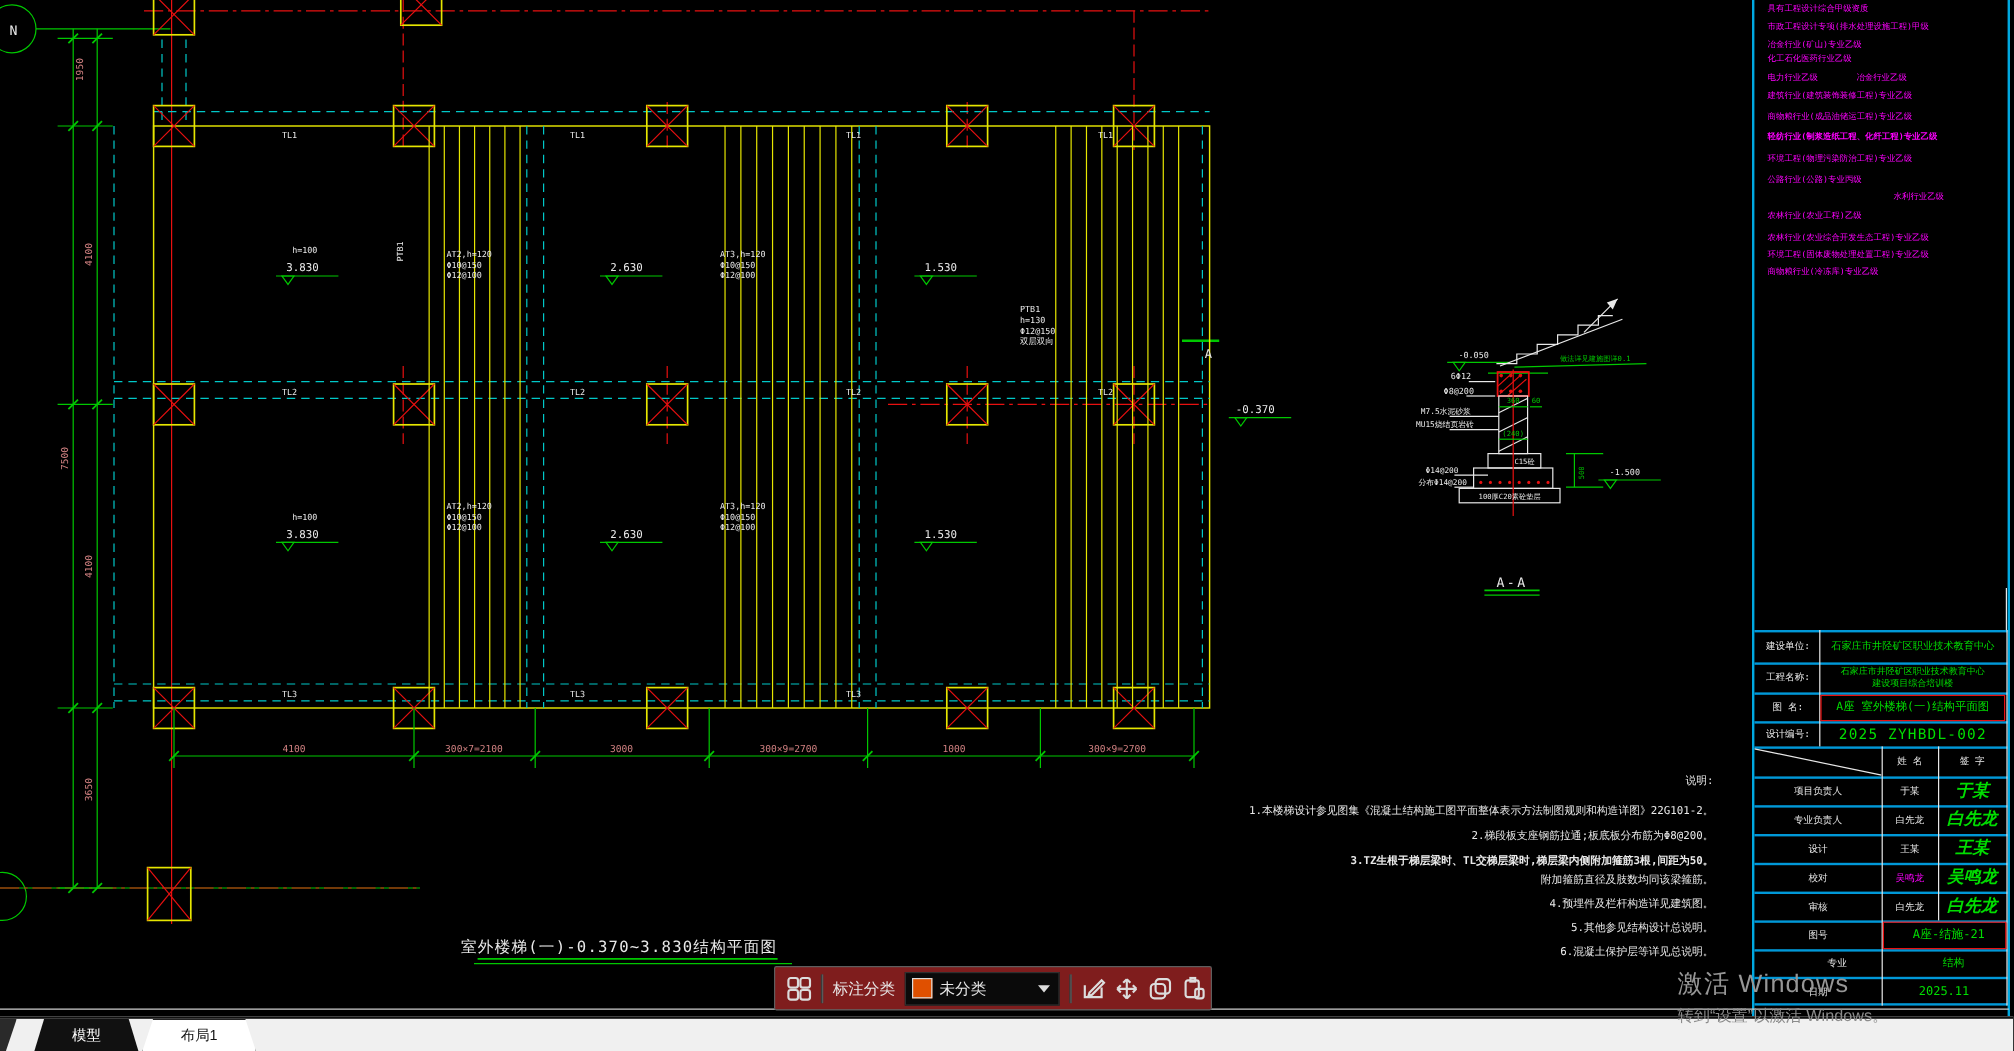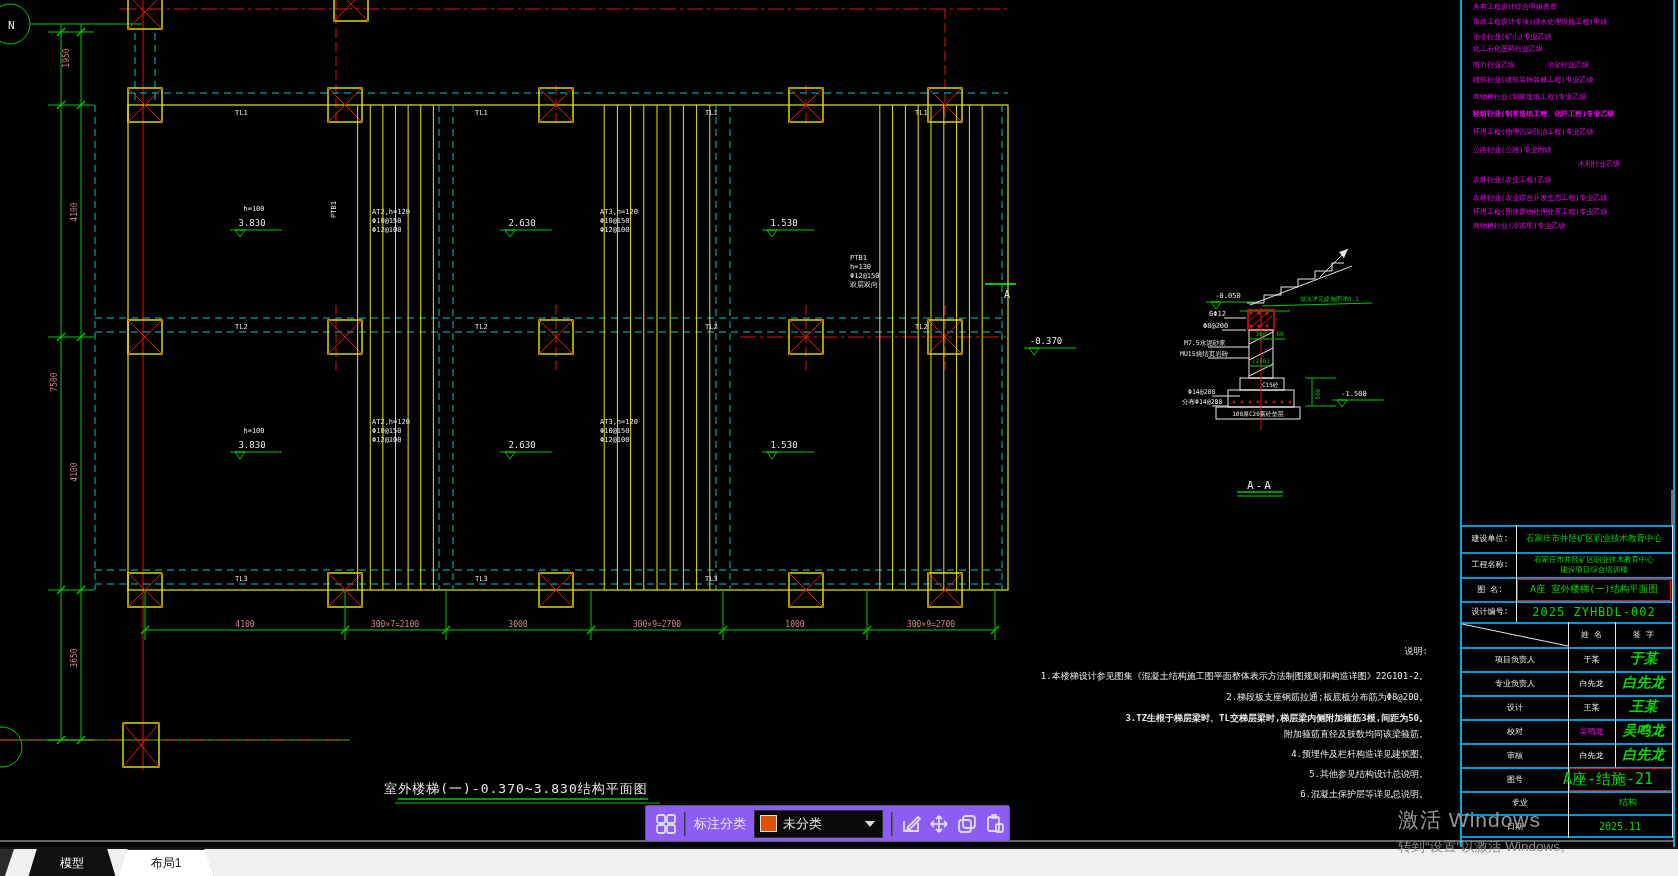--- a/index.html
+++ b/index.html
@@ -18,21 +18,21 @@
   #titleblock .hline{position:absolute;left:0;width:211px;height:2px;background:#0098d8;}
   #titleblock .vline{position:absolute;width:1px;background:#e8e8e8;}
   #titleblock .cell{position:absolute;display:flex;align-items:center;justify-content:center;
                     text-align:center;white-space:nowrap;overflow:visible;}
   .lab{color:#e8e8e8;font-size:8px;}
   .val{color:#00dd00;}
   .redbox{position:absolute;border:1.5px solid #e81010;}
   .sig{font-family:"DejaVu Serif",serif;font-style:italic;font-weight:bold;
        color:#00dd00;font-size:14px;}
   
-  #toolbar{position:absolute;left:645px;top:805px;width:363px;height:35px;background:#8b5cf6;
+  #toolbar{position:absolute;left:645px;top:805px;width:363px;height:35px;background:#7f1d1d;
            border:1px solid #5e5e5e;border-radius:2px;display:flex;align-items:center;
            font-family:"Liberation Sans",sans-serif;}
   .tb-btn{width:28px;height:28px;display:flex;align-items:center;justify-content:center;}
   .tb-sep{width:1px;height:24px;background:#3a3a3a;border-right:1px solid #5a5a5a;margin:0 4px;}
   #tb-label{color:#e8e8e8;font-size:13px;margin:0 8px 0 4px;white-space:nowrap;}
   #tb-dd{width:128px;height:26px;background:#0a0a0a;border:1px solid #2f2f2f;display:flex;
          align-items:center;color:#e8e8e8;font-size:13px;}
   #tb-swatch{width:15px;height:15px;background:#e05000;border:1px solid #dcdcdc;margin:0 6px 0 5px;}
   #tb-arrow{margin-left:auto;margin-right:7px;width:0;height:0;
             border-left:5px solid transparent;border-right:5px solid transparent;
@@ -367,21 +367,21 @@
   </svg>
 
   <div id="mag-list">
       <div class="q" style="left: 1473px; top: 3px;">具有工程设计综合甲级资质</div>
       <div class="q" style="left: 1473px; top: 18px;">市政工程设计专项(排水处理设施工程)甲级</div>
       <div class="q" style="left: 1473px; top: 33px;">冶金行业(矿山)专业乙级</div>
       <div class="q" style="left: 1473px; top: 45px;">化工石化医药行业乙级</div>
       <div class="q" style="left: 1473px; top: 61px;">电力行业乙级</div>
       <div class="q" style="left: 1547px; top: 61px;">冶金行业乙级</div>
       <div class="q" style="left: 1473px; top: 76px;">建筑行业(建筑装饰装修工程)专业乙级</div>
-      <div class="q" style="left: 1473px; top: 93px;">商物粮行业(制浆造纸工程)专业乙级</div>
+      <div class="q" style="left: 1473px; top: 93px;">商物粮行业(成品油储运工程)专业乙级</div>
       <div class="q" style="left: 1473px; top: 110px; font-weight: bold;">轻纺行业(制浆造纸工程、化纤工程)专业乙级</div>
       <div class="q" style="left: 1473px; top: 128px;">环境工程(物理污染防治工程)专业乙级</div>
       <div class="q" style="left: 1473px; top: 146px;">公路行业(公路)专业丙级</div>
       <div class="q" style="left: 1544px; top: 160px; margin-left: 34px;">水利行业乙级</div>
       <div class="q" style="left: 1473px; top: 176px;">农林行业(农业工程)乙级</div>
       <div class="q" style="left: 1473px; top: 194px;">农林行业(农业综合开发生态工程)专业乙级</div>
       <div class="q" style="left: 1473px; top: 208px;">环境工程(固体废物处理处置工程)专业乙级</div>
       <div class="q" style="left: 1473px; top: 222px;">商物粮行业(冷冻库)专业乙级</div>
     </div>
 
@@ -472,23 +472,23 @@
         <div class="cell lab" style="left: 0px; top: 170px; width: 106px; height: 24px;">设计</div>
         <div class="cell lab" style="left: 106px; top: 170px; width: 47px; height: 24px;">王某</div>
         <div class="cell sig" style="left: 153px; top: 170px; width: 57px; height: 24px;">王某</div>
         <div class="cell lab" style="left: 0px; top: 194px; width: 106px; height: 24px;">校对</div>
         <div class="cell lab" style="left: 106px; top: 194px; width: 47px; height: 24px; color: rgb(255, 0, 255);">吴鸣龙</div>
         <div class="cell sig" style="left: 153px; top: 194px; width: 57px; height: 24px;">吴鸣龙</div>
         <div class="cell lab" style="left: 0px; top: 218px; width: 106px; height: 24px;">审核</div>
         <div class="cell lab" style="left: 106px; top: 218px; width: 47px; height: 24px;">白先龙</div>
         <div class="cell sig" style="left: 153px; top: 218px; width: 57px; height: 24px;">白先龙</div>
         <div class="cell lab" style="left: 0px; top: 242px; width: 106px; height: 24px;">图号</div>
-        <div class="cell val" style="left: 94px; top: 242px; width: 104px; height: 24px; font-size: 15px;">A座-结施-21</div>
+        <div class="cell val" style="left: 110px; top: 242px; width: 104px; height: 24px; font-size: 10px;">A座-结施-21</div>
         <div class="redbox" style="left: 107px; top: 243px; width: 101px; height: 21px;"></div>
-        <div class="cell lab" style="left: 4px; top: 266px; width: 106px; height: 23px; font-style: italic;">专业</div>
+        <div class="cell lab" style="left: 16px; top: 266px; width: 106px; height: 23px;">专业</div>
         <div class="cell val" style="left: 106px; top: 266px; width: 120px; height: 23px; font-size: 9px;">结构</div>
         <div class="cell lab" style="left: 0px; top: 289px; width: 106px; height: 24px;">日期</div>
         <div class="cell val" style="left: 106px; top: 289px; width: 104px; height: 24px; font-size: 10px;">2025.11</div>
       </div>
   </div>
 
   <div id="toolbar">
     <div class="tb-btn" style="margin-left:6px">
       <svg width="22" height="22" viewBox="0 0 22 22" fill="none" stroke="#dcdcdc" stroke-width="1.8">
         <rect x="2" y="2" width="8" height="8" rx="2"></rect>

